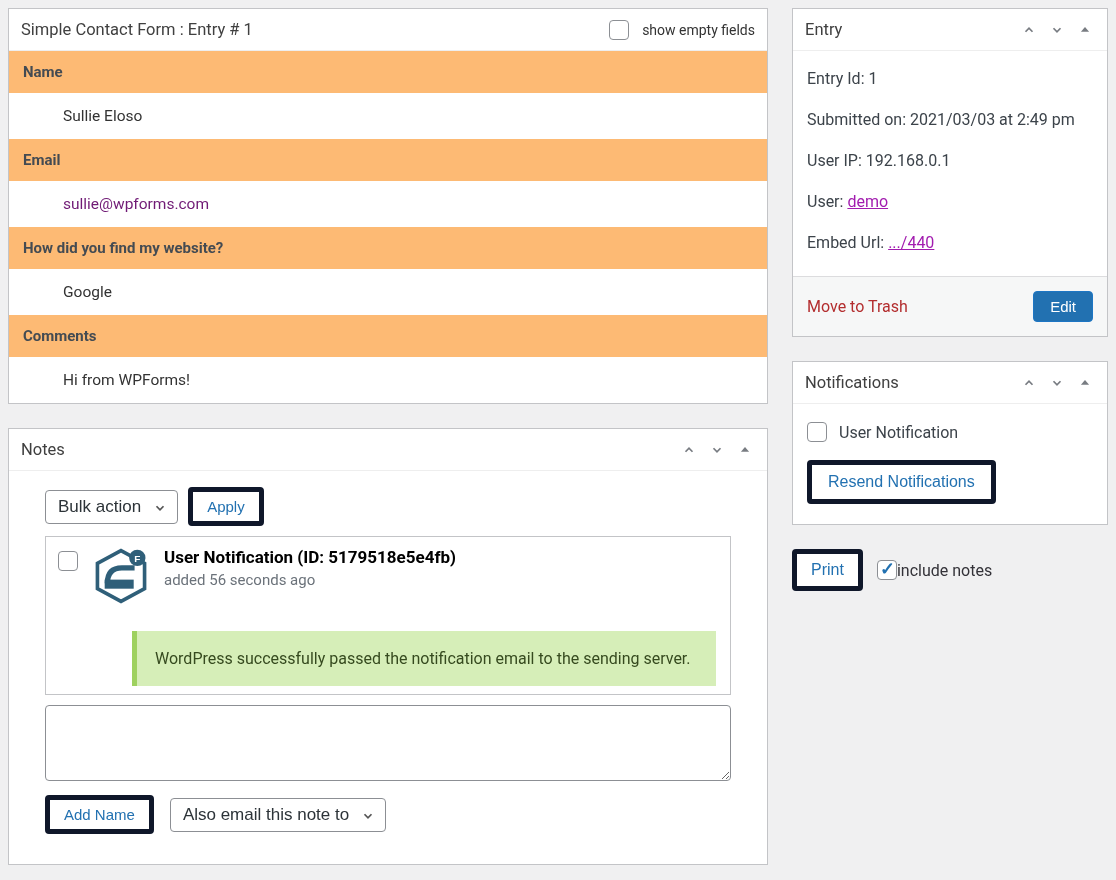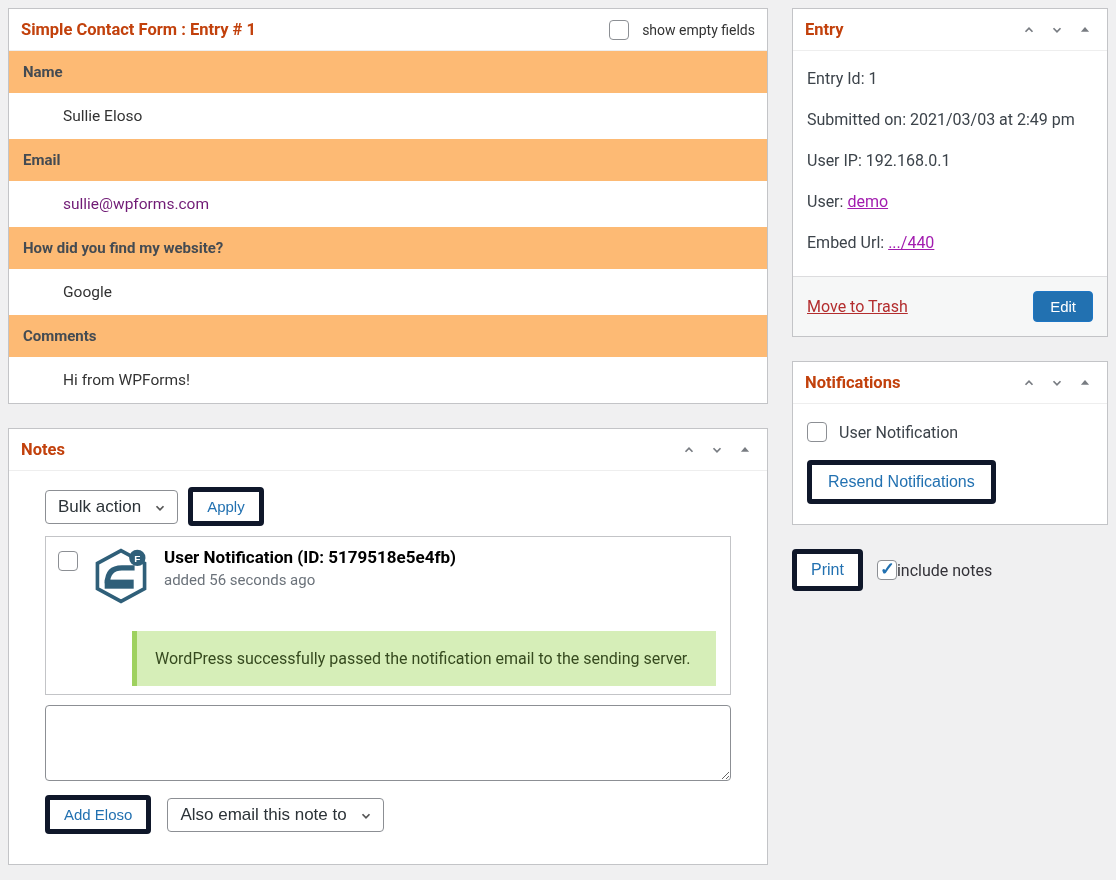--- a/index.html
+++ b/index.html
@@ -24,22 +24,22 @@
     .panel-header {
       display: flex;
       align-items: center;
       justify-content: space-between;
       padding: 6px 12px;
       min-height: 42px;
       border-bottom: 1px solid #eee;
     }
     .panel-header h3 {
       font-size: 16.5px;
-      font-weight: 700;
-      color: #c2410c;
+      font-weight: 400;
+      color: #404040;
     }
     .panel-header .right-controls { display: flex; align-items: center; gap: 7px; }
 
     
     .field-row { display: block; }
     .field-label {
       background: #fdba74;
       padding: 12px 14px;
       font-weight: 700;
       color: #444b52;
@@ -134,21 +134,21 @@
 
     
     .side-body { padding: 18px 14px; }
     .side-meta-item { color: #3c434a; margin-bottom: 22px; font-size: 16px; }
     .side-meta-item:last-child { margin-bottom: 6px; }
     .side-meta-item a { color: #a21caf; text-decoration: underline; }
     .side-footer {
       display: flex; align-items: center; justify-content: space-between;
       padding: 14px 14px; background: #f6f7f7; border-top: 1px solid #dcdcde;
     }
-    .trash-link { color: #b32d2e; text-decoration: underline; cursor: pointer; text-align: right; }
+    .trash-link { color: #b32d2e; cursor: pointer; text-align: right; }
 
     .notif-row { display: flex; align-items: center; gap: 12px; margin-bottom: 18px; }
     .notif-row label { font-size: 16px; color: #3c434a; }
 
     .print-row { display: flex; align-items: center; gap: 14px; }
     .print-row-wrap { margin-top: 8px; }
 
     .small-text { font-size: 14px; color: #333; margin-left: 6px; }
 
     
@@ -240,21 +240,21 @@
             <div class="note-title">User Notification (ID: 5179518e5e4fb)</div>
             <div class="note-sub">added 56 seconds ago</div>
           </div>
         </div>
         <div class="note-success">WordPress successfully passed the notification email to the sending server.</div>
       </div>
 
       <div class="new-note-area">
         <textarea class="textarea" style=""></textarea>
         <div class="new-note-btns">
-          <button class="btn-outline-blue">Add Eloso</button>
+          <button class="btn-outline-blue">Add Name</button>
           <button class="select-btn">
             <span>Also email this note to</span>
             <span class="caret caret-icon"><svg viewBox="0 0 24 24" fill="none" stroke="#555" stroke-width="3">
                   <polyline points="6 9 12 15 18 9"></polyline>
                 </svg></span>
           </button>
         </div>
       </div>
       <div style="height:20px;"></div>
     </div>

